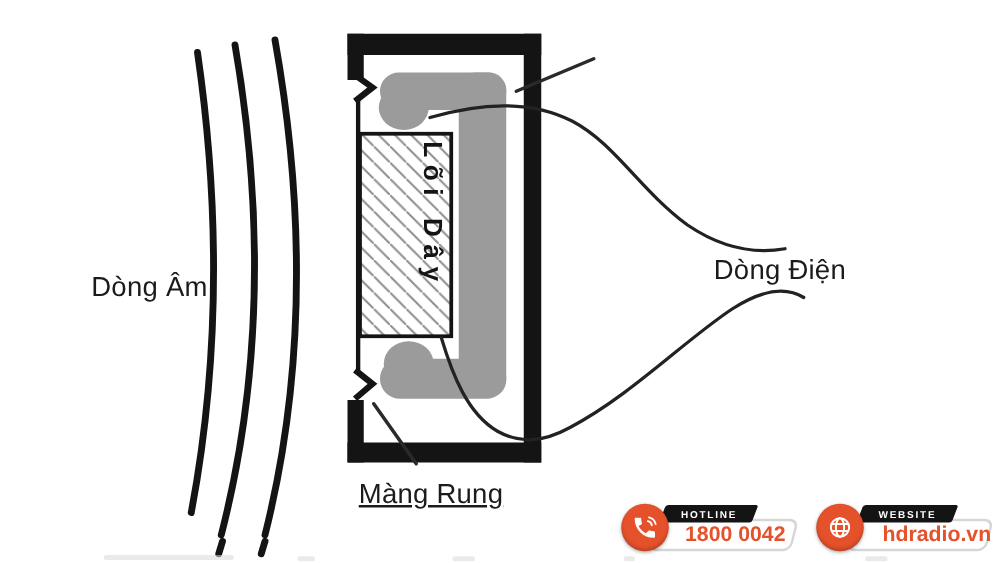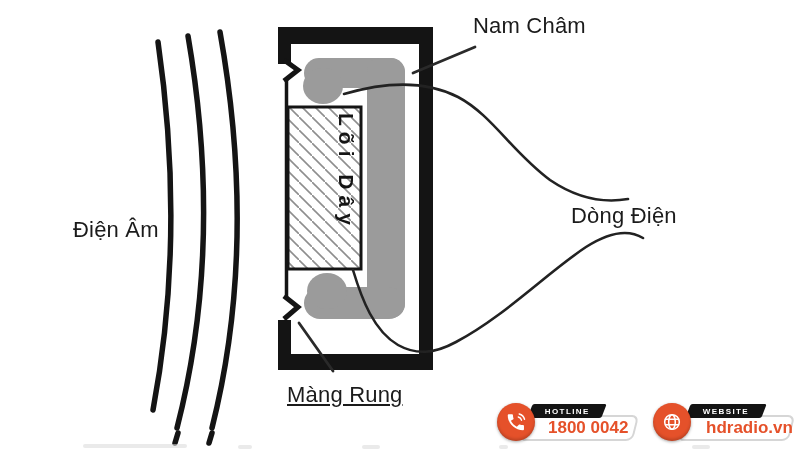--- a/index.html
+++ b/index.html
@@ -89,23 +89,22 @@
       <path d="M344,94 C385,82 425,80 458,97 C492,115 512,152 550,180 C578,199 605,203 628,199"></path>
       <path d="M353,270 C362,300 374,331 398,345 C416,355 434,354 456,342 C505,316 548,272 586,247 C611,231 630,230 643,238"></path>
     </g>
 
     <g stroke="#2a2a2a" stroke-width="2.8" fill="none" stroke-linecap="round">
       <line x1="475" y1="47" x2="413" y2="73"></line>
       <line x1="299" y1="323" x2="333" y2="371"></line>
     </g>
   </svg>
 
-  <div class="diagram-label" style="left:473px;top:13px;">Nam Châm</div>
   <div class="diagram-label" style="left:571px;top:203px;text-align:right;">Dòng Điện</div>
-  <div class="diagram-label" style="left:73px;top:217px;">Điện Âm</div>
+  <div class="diagram-label" style="left:73px;top:217px;">Dòng Âm</div>
   <div class="diagram-label" style="left:287px;top:382px;text-decoration:underline;">Màng Rung</div>
 
   <div class="smudge" style="left:83px;top:444px;width:104px;"></div>
   <div class="smudge" style="left:238px;top:445px;width:14px;"></div>
   <div class="smudge" style="left:362px;top:445px;width:18px;"></div>
   <div class="smudge" style="left:499px;top:445px;width:9px;"></div>
   <div class="smudge" style="left:692px;top:445px;width:18px;"></div>
 
   <div class="badge" style="left:497px;top:402px;">
     <div class="pill" style="left:27px;width:112px;">

